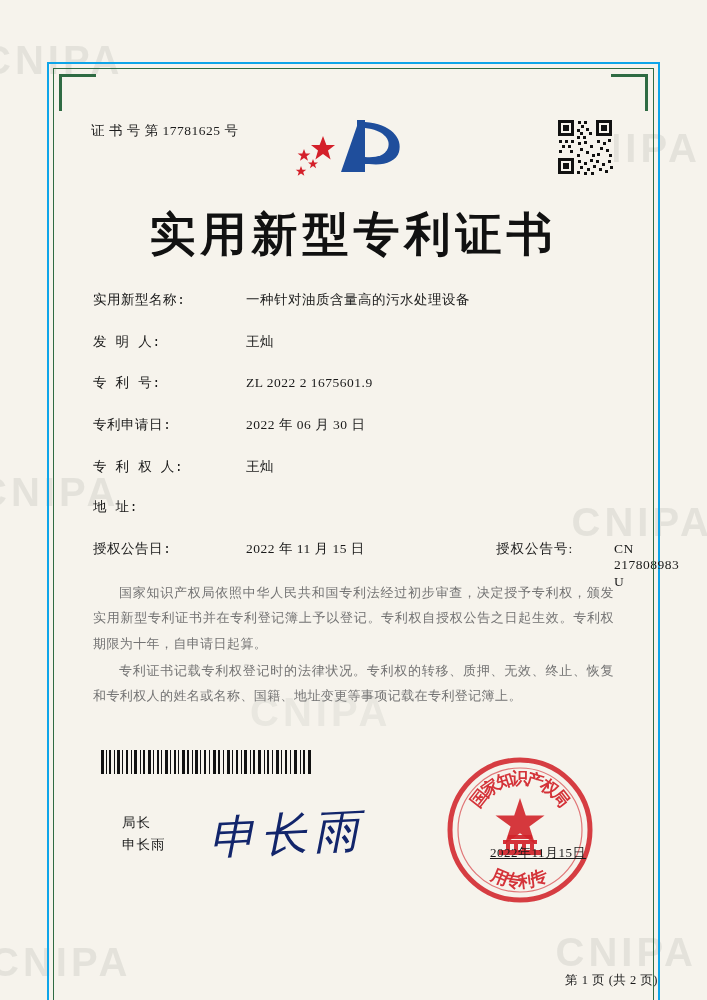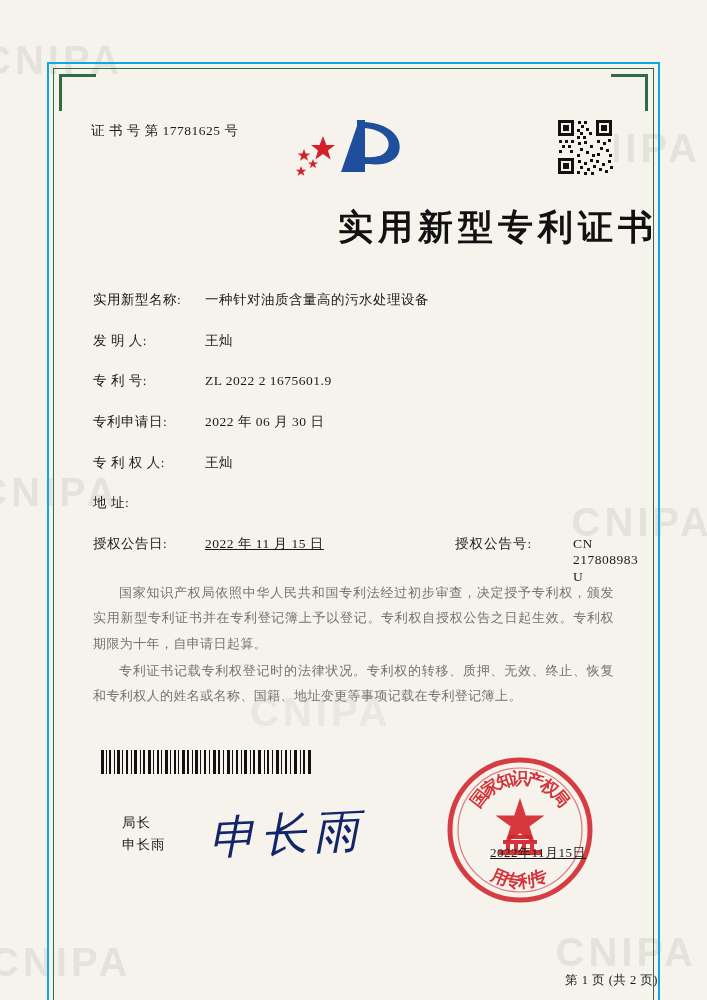--- a/index.html
+++ b/index.html
@@ -92,22 +92,22 @@
     top: 54px;
     width: 58px;
     height: 58px;
   }
 
   #main-title {
     position: absolute;
     left: 0;
     right: 0;
     top: 140px;
-    text-align: right;
-    font-size: 35px;
+    text-align: center;
+    font-size: 46px;
     font-weight: bold;
     letter-spacing: 5px;
     color: #111;
     font-family: "Liberation Serif", "DejaVu Serif", serif;
   }
 
   
   .fields {
     position: absolute;
     left: 44px;
@@ -120,26 +120,28 @@
     display: flex;
     align-items: baseline;
     margin-bottom: 24.5px;
     line-height: 1.2;
   }
   .flabel {
     width: 112px;
     flex: 0 0 112px;
     letter-spacing: 0.5px;
     white-space: nowrap;
+    font-family: Liberation Mono, monospace;
   }
   .fvalue {
     flex: 1 1 auto;
     letter-spacing: 0.5px;
-  }
-  .frow.two .fvalue { flex: 0 0 250px; text-decoration: underline; }
+    margin-left: 41px;
+  }
+  .frow.two .fvalue { flex: 0 0 250px; }
   .flabel2 {
     width: 118px;
     flex: 0 0 118px;
     letter-spacing: 1px;
     white-space: nowrap;
   }
   .fvalue2 { flex: 1 1 auto; letter-spacing: 0.5px; }
 
   
   .paras {

